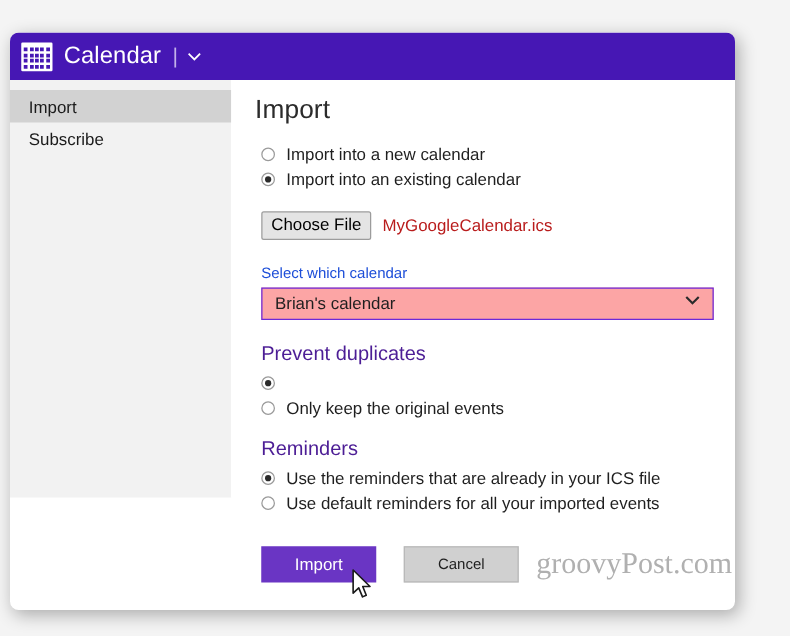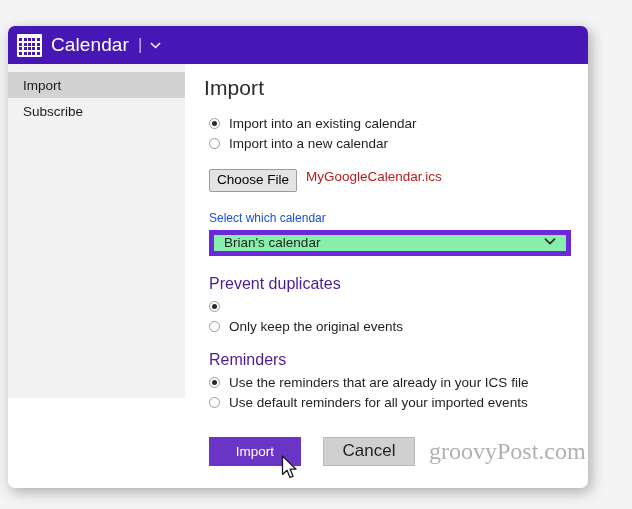--- a/index.html
+++ b/index.html
@@ -150,20 +150,21 @@
   }
   .radio-label {
     font-size: 13.5px;
     color: #1f1f1f;
     white-space: nowrap;
   }
 
   
   #file-row {
     display: flex;
+    align-items: center;
     margin: 16px 0 0 5px;
   }
   #choose-file-btn {
     background: #e4e4e4;
     border: 1px solid #9c9c9c;
     border-radius: 2px;
     font-family: "Liberation Sans", sans-serif;
     font-size: 13.5px;
     color: #000000;
     padding: 2px 7px 3px 7px;
@@ -184,22 +185,22 @@
   }
   .section-head {
     font-size: 16px;
     color: #4c1d95;
     margin: 0 0 4px 5px;
   }
   #calendar-select {
     margin-left: 5px;
     width: 362px;
     height: 26px;
-    border: 5px solid #6d28d9;
-    background: #86efac;
+    border: 1px solid #6d28d9;
+    background: #fca5a5;
     display: flex;
     align-items: center;
     justify-content: space-between;
     padding: 0 9px 0 10px;
     box-sizing: border-box;
     cursor: default;
   }
   #calendar-select-value {
     font-size: 13.5px;
     color: #1f1f1f;
@@ -224,21 +225,21 @@
     font-size: 13.5px;
     cursor: default;
   }
   #cancel-btn {
     width: 92px;
     height: 29px;
     background: #d0d0d0;
     color: #1f1f1f;
     border: 1px solid #b9b9b9;
     font-family: "Liberation Sans", sans-serif;
-    font-size: 17px;
+    font-size: 12px;
     margin-left: 22px;
     box-sizing: border-box;
     cursor: default;
   }
   #watermark {
     font-family: "Liberation Serif", serif;
     font-size: 24px;
     color: #b0b0b0;
     margin-left: 14px;
     white-space: nowrap;
@@ -302,26 +303,26 @@
       <div class="side-item">
         <span>Subscribe</span>
       </div>
     </div>
 
     <div id="content">
 
       <h1 id="page-title">Import</h1>
 
       <div class="radio-row">
+        <span class="radio"></span>
+        <span class="radio-label">Import into a new calendar</span>
+      </div>
+      <div class="radio-row">
         <span class="radio on"></span>
         <span class="radio-label">Import into an existing calendar</span>
-      </div>
-      <div class="radio-row">
-        <span class="radio"></span>
-        <span class="radio-label">Import into a new calendar</span>
       </div>
 
       <div id="file-row">
         <button id="choose-file-btn">Choose File</button>
         <span id="file-name">MyGoogleCalendar.ics</span>
       </div>
 
       <div class="gap-lg"></div>
 
       <div class="field-label">Select which calendar</div>

